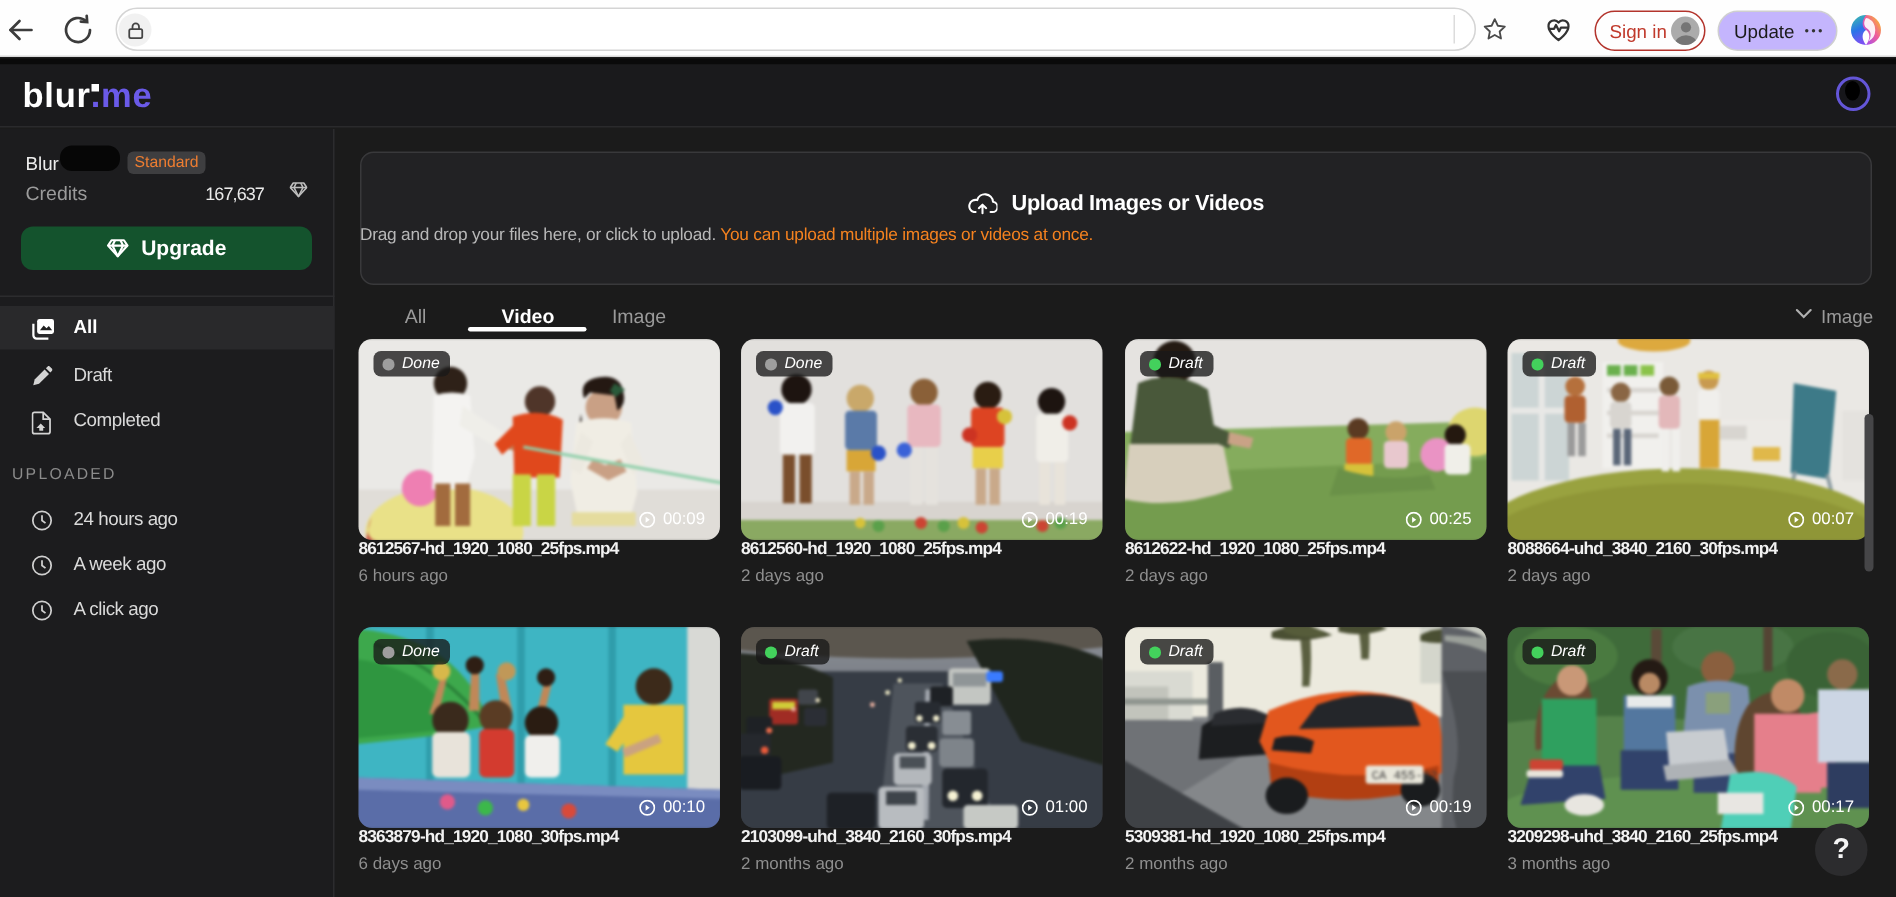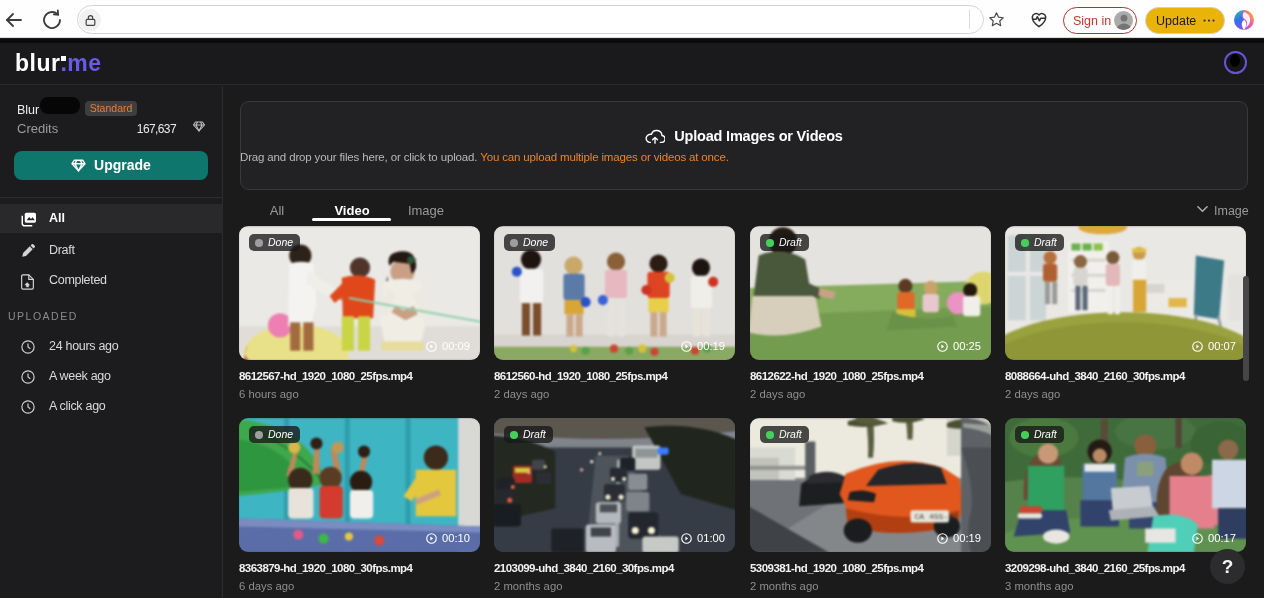--- a/index.html
+++ b/index.html
@@ -10,38 +10,38 @@
   #chrome { position:absolute; left:0; top:0; width:1264px; height:38px; background:#fefefe; border-bottom:1px solid #d9d9d9; }
   #blackstrip { position:absolute; left:0; top:39px; width:1264px; height:4px; background:#0a0a0a; }
   .cicon { position:absolute; color:#3c3c3c; }
   #urlbar { position:absolute; left:77px; top:5px; width:907px; height:29px; border:1px solid #d4d4d4; border-radius:15px; background:#fff; }
   #urltext { position:absolute; left:109px; top:13px; font-size:14.5px; color:#5f6368; white-space:nowrap; }
   #urltext b { color:#202124; font-weight:normal; }
   #lockbg { position:absolute; left:79px; top:9px; width:22px; height:22px; border-radius:50%; background:#f1f1f1; }
   #signin { position:absolute; left:1063px; top:7px; width:74px; height:27px; border:1.5px solid #b3342c; border-radius:14px; }
   #signin span { position:absolute; left:9px; top:6px; color:#c0392b; font-size:12.5px; }
   #signin .av { position:absolute; right:3px; top:3px; width:19px; height:19px; border-radius:50%; background:#ababab; overflow:hidden; }
-  #update { position:absolute; left:1145px; top:7px; width:80px; height:27px; border:1px solid #cfcfcf; border-radius:14px; background:#eab308; }
+  #update { position:absolute; left:1145px; top:7px; width:80px; height:27px; border:1px solid #cfcfcf; border-radius:14px; background:#c4b5fd; }
   #update span { position:absolute; left:10px; top:6px; color:#1b1b1b; font-size:12.5px; }
   #update .dots { position:absolute; right:7px; top:11px; width:16px; height:3px; }
   
   #appheader { position:absolute; left:0; top:43px; width:1264px; height:42px; background:#1a1a1c; border-bottom:1px solid #2a2a2c; }
   #logo { position:absolute; left:15px; top:50px; font-size:23px; font-weight:bold; letter-spacing:0.5px; color:#fff; }
   #logo .me { color:#6a5ae8; }
   #avatar { position:absolute; left:1224px; top:51px; width:23px; height:23px; border-radius:50%; border:2px solid #6456d8; background:#16161a; }
   #avatar::after { content:""; position:absolute; left:4px; top:1px; width:10px; height:13px; border-radius:50%; background:#000; }
   
   #sidebar { position:absolute; left:0; top:86px; width:223px; height:512px; background:#1c1c1e; border-right:1px solid #2c2c2e; }
   #acctrow { position:absolute; left:17px; top:100px; width:200px; height:18px; }
   #acctrow .nm { font-size:12.5px; color:#ededed; font-weight:500; }
   #redact { position:absolute; left:40px; top:97px; width:40px; height:17px; background:#060606; border-radius:8px; }
   #stdbadge { position:absolute; left:85px; top:101px; width:52px; height:15px; background:#3e3e40; border-radius:4px; color:#ed7d31; font-size:10.5px; font-weight:500; text-align:center; line-height:15px; }
   #creditsrow { position:absolute; left:17px; top:121px; width:192px; font-size:13px; color:#9b9b9b; }
   #creditsnum { position:absolute; right:33px; top:0.5px; color:#eaeaea; font-size:12px; letter-spacing:-0.6px; }
-  #upgbtn { position:absolute; left:14px; top:151px; width:194px; height:29px; background:#0f766e; border-radius:8px; color:#fff; font-weight:bold; font-size:14px; text-align:center; line-height:29px; }
+  #upgbtn { position:absolute; left:14px; top:151px; width:194px; height:29px; background:#14532d; border-radius:8px; color:#fff; font-weight:bold; font-size:14px; text-align:center; line-height:29px; }
   #sidesep { position:absolute; left:0; top:197px; width:223px; height:1px; background:#2c2c2e; }
   .navrow { position:absolute; left:0; width:223px; height:29px; color:#dadada; font-size:12.5px; letter-spacing:-0.3px; }
   .navrow .ic { position:absolute; left:21px; top:8px; }
   .navrow .tx { position:absolute; left:49px; top:7px; }
   #nav-all { top:204px; background:#29292b; font-weight:bold; color:#fff; letter-spacing:0; }
   #nav-draft { top:236px; }
   #nav-comp { top:266px; }
   #uploadedlbl { position:absolute; left:8px; top:310px; font-size:10.5px; letter-spacing:1.5px; color:#8b8b8b; }
   #nav-24h { top:332px; }
   #nav-wk { top:362px; }
@@ -57,21 +57,21 @@
   
   .card { position:absolute; width:241px; }
   .thumb { position:relative; width:241px; height:134px; border-radius:9px; overflow:hidden; background:#333; }
   .thumb > svg { display:block; filter:blur(0.9px); transform:scale(1.012); } .dur svg { filter:none; }
   .badge { position:absolute; left:10px; top:8px; height:17px; background:rgba(24,24,24,0.78); border-radius:5px; color:#fff; font-size:10.5px; padding:0 7px 0 19px; line-height:17px; font-weight:500;font-style:italic; }
   .badge::before { content:""; position:absolute; left:6px; top:5px; width:7.5px; height:7.5px; border-radius:50%; }
   .badge.done::before { background:#9e9e9e; }
   .badge.draft::before { background:#43d15c; }
   .dur { position:absolute; right:10px; bottom:8px; color:#fff; font-size:11.2px; font-weight:500; display:flex; align-items:center; gap:5px; white-space:nowrap; }
   .dur svg { display:block; }
-  .fname { margin-top:10px; color:#f2f2f2; font-size:11.5px; font-weight:bold; letter-spacing:-0.55px; white-space:nowrap; overflow:hidden; }
+  .fname { margin-top:0; color:#f2f2f2; font-size:11.5px; font-weight:bold; letter-spacing:-0.55px; white-space:nowrap; overflow:hidden; }
   .fage { margin-top:6px; color:#8f8f8f; font-size:11.3px; }
   #helpbtn { position:absolute; left:1210px; top:549px; width:35px; height:35px; border-radius:50%; background:#2c2c2e; color:#f5f5f5; font-size:19px; font-weight:bold; text-align:center; line-height:35px; }
   #scrollthumb { position:absolute; left:1243px; top:276px; width:6px; height:105px; border-radius:3px; background:#464648; }
 </style>
 </head>
 <body>
 
 <div id="chrome">
   <svg class="cicon" style="left:2px;top:8px;" width="24" height="24" viewBox="0 0 24 24" fill="none" stroke="#3c3c3c" stroke-width="1.8" stroke-linecap="round" stroke-linejoin="round">
       <path d="M19 12H5"></path>

